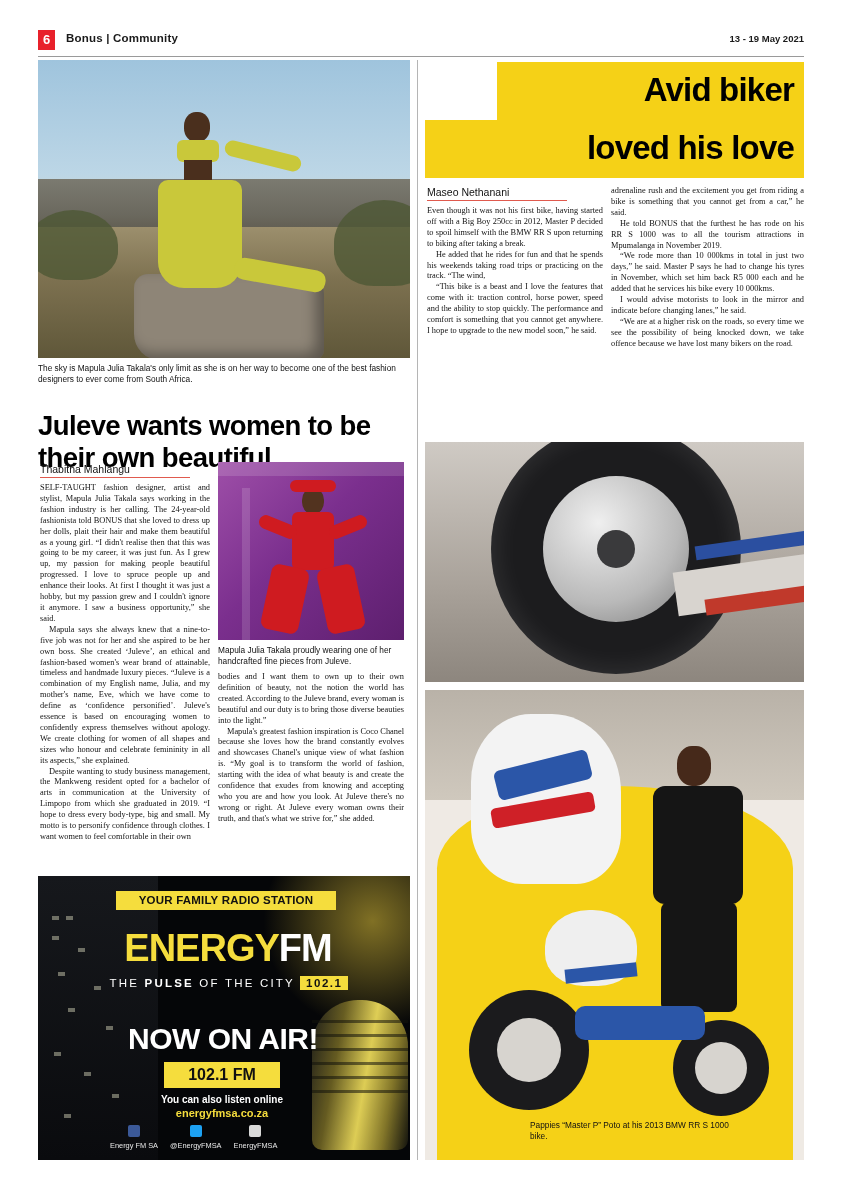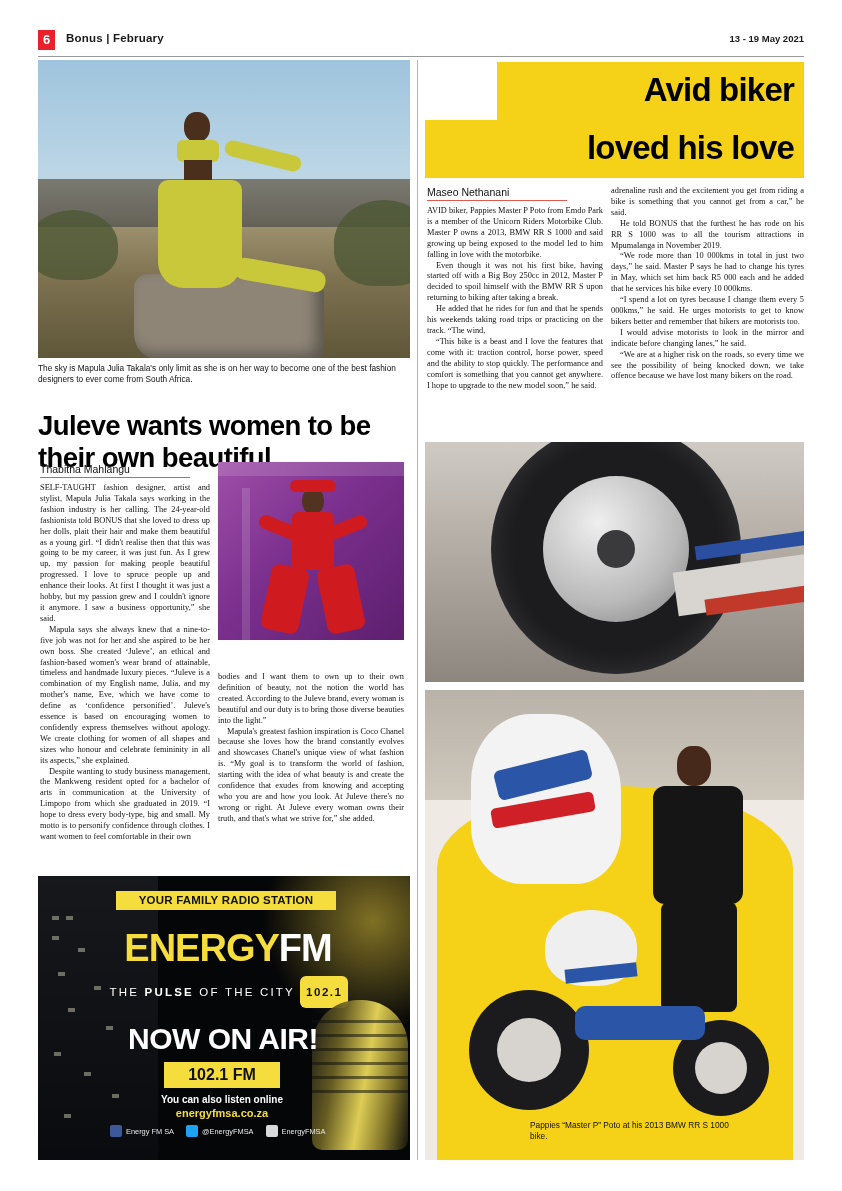--- a/index.html
+++ b/index.html
@@ -67,37 +67,37 @@
     font-family:"Liberation Sans",sans-serif;font-weight:bold;font-size:11.5px;line-height:19px;
     text-align:center;color:#111;letter-spacing:.2px;}
   .ad-logo{position:absolute;left:60px;top:52px;width:260px;
     font-family:"Liberation Sans",sans-serif;font-weight:bold;font-size:38px;line-height:40px;
     letter-spacing:-1px;text-align:center;}
   .ad-logo .e{color:#f5dd3d;}
   .ad-logo .f{color:#ffffff;}
   .ad-pulse{position:absolute;left:46px;top:100px;width:290px;text-align:center;
     font-family:"Liberation Sans",sans-serif;font-size:11.5px;letter-spacing:2.2px;color:#ffffff;}
   .ad-pulse b{color:#ffffff;}
-  .ad-freq-sm{display:inline-block;background:#f5dd3d;color:#111;font-weight:bold;padding:10px 6px;
-    letter-spacing:1.5px;border-radius:6px;}
+  .ad-freq-sm{display:inline-block;background:#f5dd3d;color:#111;font-weight:bold;padding:1px 6px;
+    letter-spacing:1.5px;}
   .ad-mic{position:absolute;right:2px;bottom:10px;width:96px;height:150px;
     background:linear-gradient(100deg,#1d1d1a 0%,#6e6324 28%,#f0de5c 55%,#8d7f2c 78%,#15150f 100%);
     border-radius:46px 46px 10px 10px;opacity:.92;}
   .mic-line{position:absolute;left:0;width:100%;height:3px;background:rgba(20,20,12,.55);}
   .ad-nowon{position:absolute;left:60px;top:146px;width:250px;text-align:center;color:#fff;
     font-family:"Liberation Sans",sans-serif;font-weight:bold;font-size:30px;letter-spacing:-.5px;}
   .ad-freq{position:absolute;left:126px;top:186px;width:116px;height:26px;background:#f5dd3d;
     font-family:"Liberation Sans",sans-serif;font-weight:bold;font-size:16px;line-height:26px;
     text-align:center;color:#111;}
   .ad-online{position:absolute;left:88px;top:218px;width:192px;text-align:center;color:#fff;
     font-family:"Liberation Sans",sans-serif;font-weight:bold;font-size:10px;}
   .ad-url{position:absolute;left:88px;top:231px;width:192px;text-align:center;color:#f5dd3d;
     font-family:"Liberation Sans",sans-serif;font-weight:bold;font-size:11px;}
   .ad-social{position:absolute;left:72px;top:249px;width:270px;display:flex;gap:12px;align-items:center;}
-  .soc{display:flex;align-items:center;gap:4px;}
+  .soc{display:flex;align-items:center;gap:4px;flex-direction:column;}
   .soc-ic{width:12px;height:12px;border-radius:2px;display:block;}
   .soc-fb{background:#3b5998;}
   .soc-tw{background:#1da1f2;}
   .soc-ig{background:#d9d9d9;}
   .soc-tx{font-family:"Liberation Sans",sans-serif;font-size:7.4px;color:#e8e8e8;white-space:nowrap;}
 
   
   .kicker-wrap{position:absolute;left:497px;top:62px;width:307px;}
   .kicker-wrap2{position:absolute;left:425px;top:120px;width:379px;}
   .kicker{background:#f5d117;color:#000;font-family:"Liberation Sans",sans-serif;font-weight:bold;
@@ -133,21 +133,21 @@
   #cap-bike{left:530px;top:1120px;width:200px;}
   #cap-wheel{left:648px;top:690px;width:150px;}
 </style>
 </head>
 <body>
 
 <div class="page">
 
   <div class="masthead">
     <div class="page-num">6</div>
-    <div class="section-label">Bonus | February</div>
+    <div class="section-label">Bonus | Community</div>
     <div class="issue-date">13 - 19 May 2021</div>
   </div>
   <div class="rule-top"></div>
   <div class="rule-vert"></div>
 
   <div class="photo" id="photo-model">
     <div class="sky"></div>
     <div class="ridge"></div>
     <div class="ground"></div>
     <div class="bush" style="left:-10px;top:150px;width:90px;height:70px;"></div>
@@ -178,20 +178,21 @@
     <div class="mp-stripe" style="left:0;top:0;width:186px;height:14px;"></div>
     <div class="mp-stripe" style="left:24px;top:26px;width:8px;height:152px;"></div>
     <div class="mp-skin" style="left:84px;top:26px;width:22px;height:26px;border-radius:46%;"></div>
     <div class="mp-red" style="left:72px;top:18px;width:46px;height:12px;border-radius:6px;"></div>
     <div class="mp-red" style="left:74px;top:50px;width:42px;height:58px;border-radius:6px;"></div>
     <div class="mp-red" style="left:48px;top:104px;width:38px;height:66px;border-radius:8px;transform:rotate(12deg);"></div>
     <div class="mp-red" style="left:104px;top:104px;width:38px;height:66px;border-radius:8px;transform:rotate(-12deg);"></div>
     <div class="mp-red" style="left:40px;top:58px;width:40px;height:14px;border-radius:7px;transform:rotate(22deg);"></div>
     <div class="mp-red" style="left:110px;top:58px;width:40px;height:14px;border-radius:7px;transform:rotate(-22deg);"></div>
   </div>
+  <div class="cap" id="cap-mapula">Mapula Julia Takala proudly wearing one of her handcrafted fine pieces from Juleve.</div>
 
   <div class="body-col" id="col-l2">
     <p>bodies and I want them to own up to their own definition of beauty, not the notion the world has created. According to the Juleve brand, every woman is beautiful and our duty is to bring those diverse beauties into the light.”</p>
     <p>Mapula's greatest fashion inspiration is Coco Chanel because she loves how the brand constantly evolves and showcases Chanel's unique view of what fashion is. “My goal is to transform the world of fashion, starting with the idea of what beauty is and create the confidence that exudes from knowing and accepting who you are and how you look. At Juleve there's no wrong or right. At Juleve every woman owns their truth, and that's what we strive for,” she added.</p>
   </div>
 
   <div id="ad-energy">
     <div class="ad-city">
       <div class="win" style="left:14px;top:40px;width:7px;height:4px;"></div>
       <div class="win" style="left:28px;top:40px;width:7px;height:4px;"></div>
@@ -247,31 +248,29 @@
   <div class="kicker-wrap">
     <div class="kicker">Avid biker</div>
   </div>
   <div class="kicker-wrap2">
     <div class="kicker">loved his love</div>
   </div>
 
   <div class="byline" id="byline-2">Maseo Nethanani</div>
 
   <div class="body-col" id="col-r1">
-    <p>AVID biker, Pappies Master P Poto from Emdo Park is a member of the Unicorn Riders Motorbike Club. Master P owns a 2013, BMW RR S 1000 and said growing up being exposed to the model led to him falling in love with the motorbike.</p>
     <p>Even though it was not his first bike, having started off with a Big Boy 250cc in 2012, Master P decided to spoil himself with the BMW RR S upon returning to biking after taking a break.</p>
     <p>He added that he rides for fun and that he spends his weekends taking road trips or practicing on the track. “The wind,</p>
     <p>“This bike is a beast and I love the features that come with it: traction control, horse power, speed and the ability to stop quickly. The performance and comfort is something that you cannot get anywhere. I hope to upgrade to the new model soon,” he said.</p>
   </div>
 
   <div class="body-col" id="col-r2">
     <p>adrenaline rush and the excitement you get from riding a bike is something that you cannot get from a car,” he said.</p>
     <p>He told BONUS that the furthest he has rode on his RR S 1000 was to all the tourism attractions in Mpumalanga in November 2019.</p>
-    <p>“We rode more than 10 000kms in total in just two days,” he said. Master P says he had to change his tyres in May, which set him back R5 000 each and he added that he services his bike every 10 000kms.</p>
-    <p>“I spend a lot on tyres because I change them every 5 000kms,” he said. He urges motorists to get to know bikers better and remember that bikers are motorists too.</p>
+    <p>“We rode more than 10 000kms in total in just two days,” he said. Master P says he had to change his tyres in November, which set him back R5 000 each and he added that he services his bike every 10 000kms.</p>
     <p>I would advise motorists to look in the mirror and indicate before changing lanes,” he said.</p>
     <p>“We are at a higher risk on the roads, so every time we see the possibility of being knocked down, we take offence because we have lost many bikers on the road.</p>
   </div>
 
   <div class="photo" id="photo-wheel">
     <div class="wh-bg"></div>
     <div class="wh-tyre"></div>
     <div class="wh-rim"></div>
     <div class="wh-hub"></div>
     <div class="wh-swing"></div>

